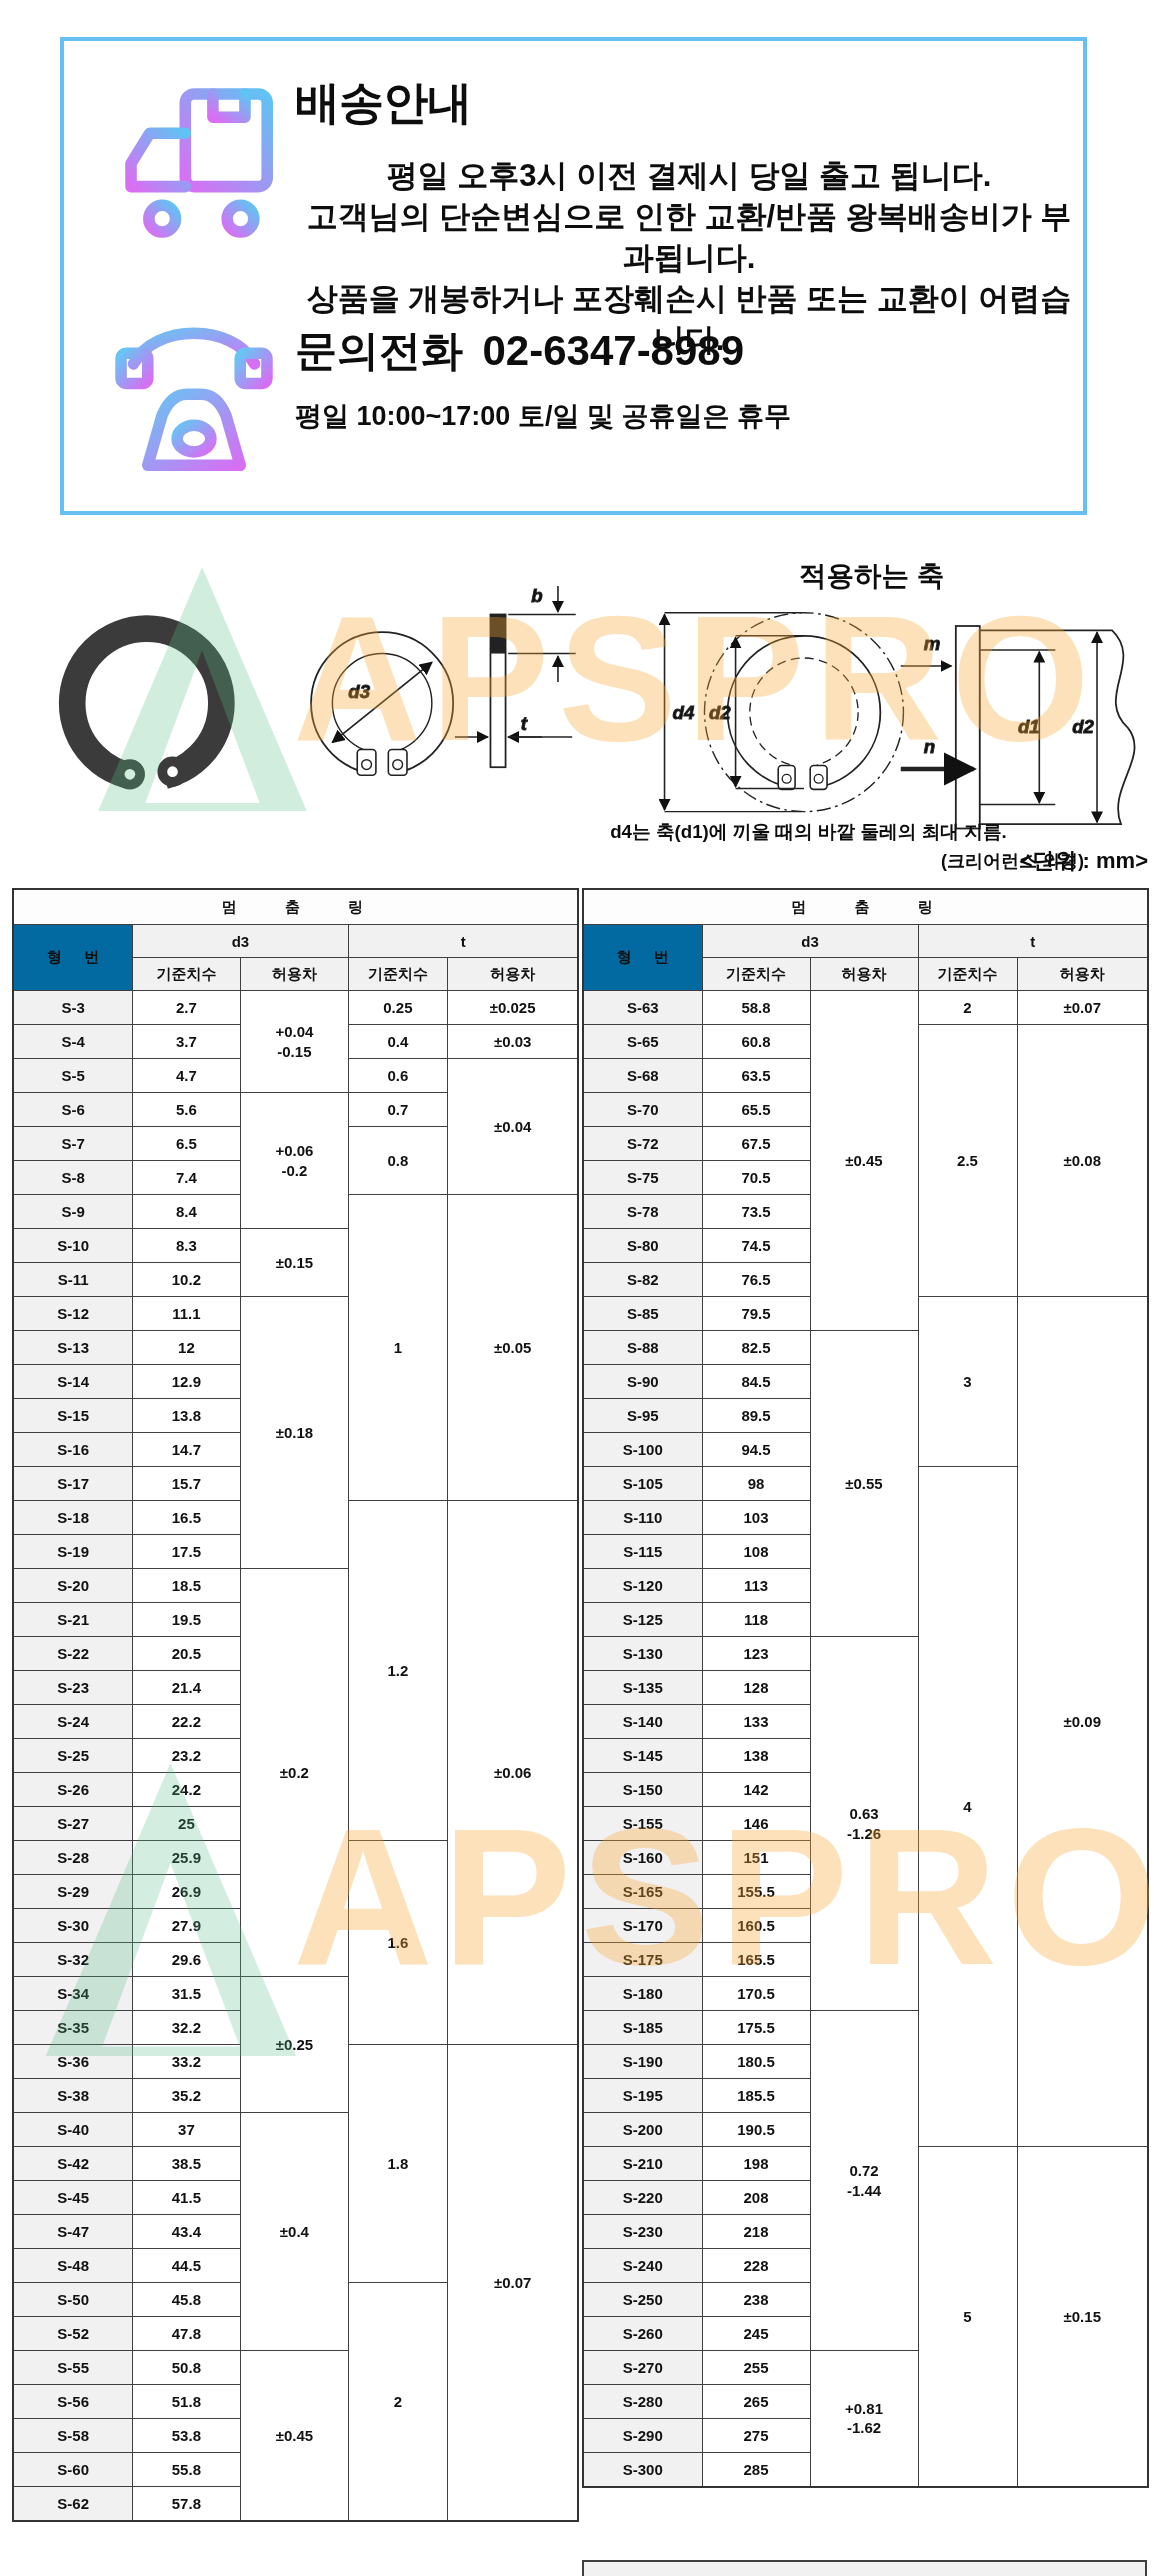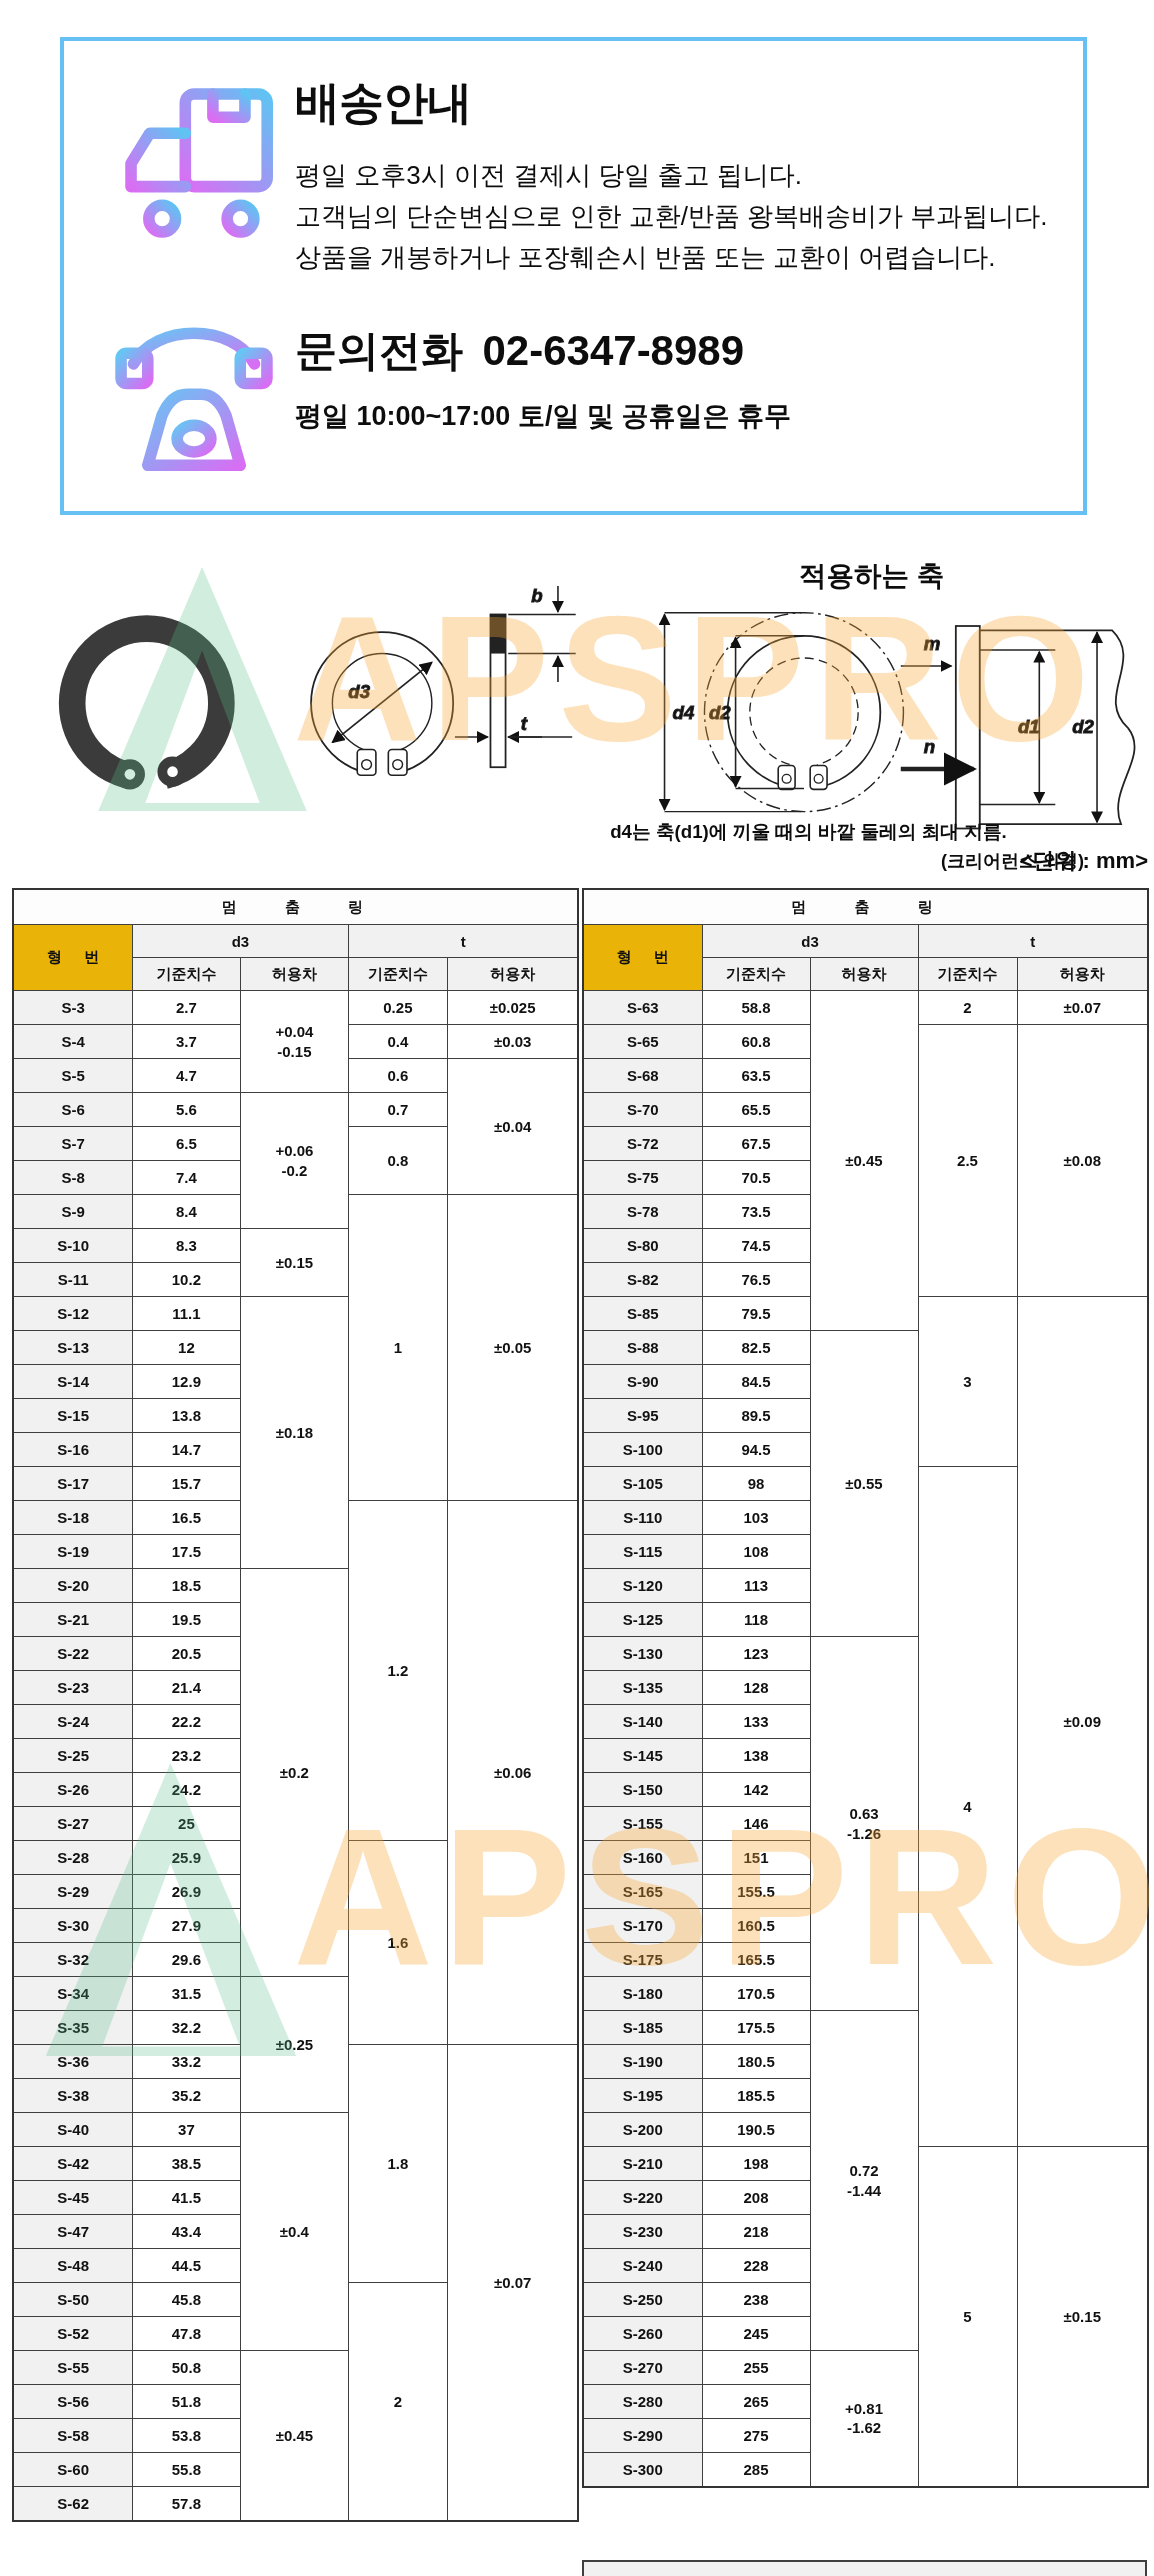--- a/index.html
+++ b/index.html
@@ -5,21 +5,21 @@
   html,body{margin:0;padding:0;}
   body{width:1155px;height:2576px;position:relative;background:#ffffff;
        font-family:"Liberation Sans","DejaVu Sans",sans-serif;overflow:hidden;color:#0d0d0d;}
 
   
   .promo-box{position:absolute;left:60px;top:37px;width:1027px;height:478px;
              border:4.4px solid #66c0f4;box-sizing:border-box;background:#fff;}
   .truck-icon{position:absolute;left:43px;top:37px;}
   .phone-icon{position:absolute;left:41px;top:266px;}
   .promo-title{position:absolute;left:231px;top:32px;font-size:45px;font-weight:700;letter-spacing:-0.9px;}
-  .promo-lines{position:absolute;left:231px;top:114px;font-size:26px;font-weight:400;line-height:41px;}
+  .promo-lines{position:absolute;left:231px;top:114px;font-size:31px;font-weight:700;line-height:41px;text-align:center;}
   .phone-title{position:absolute;left:231px;top:282px;font-size:42px;font-weight:900;white-space:nowrap;}
   .phone-number{margin-left:19.5px;}
   .phone-hours{position:absolute;left:231px;top:357px;font-size:27px;font-weight:800;}
 
   
   .diagram-svg{position:absolute;left:0;top:515px;z-index:1;}
   .shaft-title{position:absolute;left:799px;top:558px;width:284px;
                font-size:27.5px;font-weight:900;z-index:2;}
   .diagram-caption1{position:absolute;left:533px;top:819px;width:551px;text-align:center;
                     font-size:18.7px;font-weight:800;z-index:2;}
@@ -39,21 +39,21 @@
   .wm1-logo{left:98px;top:567px;}
   .wm2-logo{left:31px;top:1763px;}
 
   
   .spec-table{position:absolute;top:888px;border-collapse:collapse;table-layout:fixed;
               z-index:3;background:#fff;border:2.7px solid #333;}
   .spec-table th,.spec-table td{border:1.8px solid #3f3f3f;text-align:center;vertical-align:middle;
               padding:0;font-size:15px;font-weight:700;color:#111;}
   .tbl-title{height:34px;font-size:18px;background:#fdfdfd;letter-spacing:7px;word-spacing:30px;}
   .th-group{height:32px;font-size:18px;background:#f1f1f1;}
-  .th-model{background:#eab308;font-size:17px;word-spacing:18px;margin-top:16px;}
+  .th-model{background:#0369a1;font-size:17px;word-spacing:18px;margin-top:16px;}
   .th-sub{height:32px;font-size:15px;background:#f1f1f1;}
   .spec-table tbody tr{height:34px;}
   .cell-model{background:#f1f1f1;}
   .cell-val{background:#fff;}
   .cell-tol{background:#fff;white-space:pre-line;line-height:19.5px;}
 
   .cut-bar{position:absolute;left:582px;top:2560px;width:561px;height:16px;
            border:2.7px solid #3f3f3f;border-bottom:none;background:#f1f1f1;z-index:3;}
 </style>
 </head>

